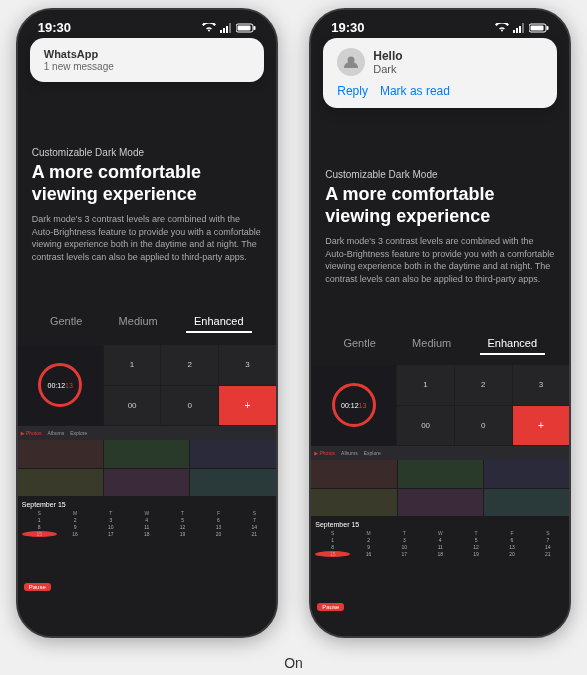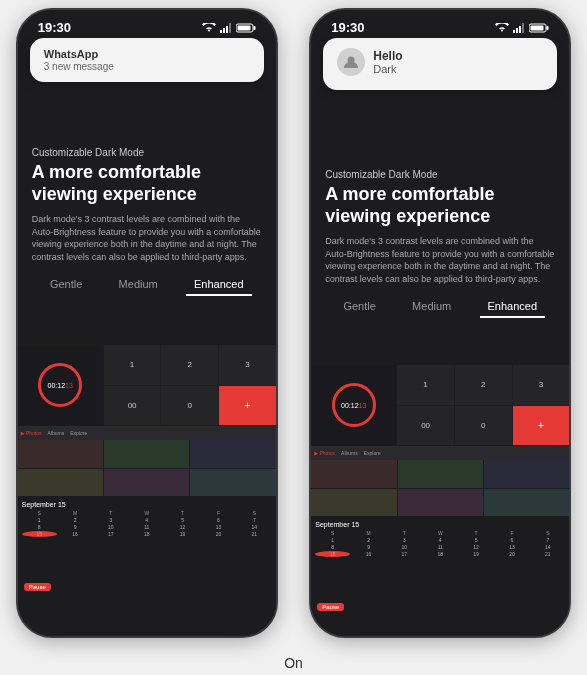--- a/index.html
+++ b/index.html
@@ -186,20 +186,21 @@
       justify-content: space-around;
       background: transparent;
       margin-bottom: 0;
     }
 
     .tab-item {
       font-size: 11px;
       color: #999;
       padding: 4px 8px;
       cursor: pointer;
+      margin-top: 37px;
     }
 
     .tab-item.active {
       color: #fff;
       border-bottom: 2px solid #fff;
     }
 
     
     .bottom-labels {
       display: flex;
@@ -240,21 +241,21 @@
             <svg width="20" height="10" viewBox="0 0 20 10" fill="white">
               <rect x="0" y="1" width="17" height="8" rx="2" stroke="white" stroke-width="1" fill="none"></rect>
               <rect x="17.5" y="3" width="2" height="4" rx="1"></rect>
               <rect x="1.5" y="2.5" width="13" height="5" rx="1" fill="white"></rect>
             </svg>
           </div>
         </div>
 
         <div class="notification-banner whatsapp">
           <span class="notif-app-name">WhatsApp</span>
-          <span class="notif-message">3 new message</span>
+          <span class="notif-message">1 new message</span>
         </div>
 
         <div style="padding: 82px 14px 0 14px;">
           <div class="dark-mode-title">Customizable Dark Mode</div>
           <div class="dark-mode-heading">A more comfortable viewing experience</div>
           <div class="dark-mode-desc">Dark mode's 3 contrast levels are combined with the Auto-Brightness feature to provide you with a comfortable viewing experience both in the daytime and at night. The contrast levels can also be applied to third-party apps.</div>
 
           <div class="tabs-row">
             <div class="tab-item">Gentle</div>
             <div class="tab-item">Medium</div>
@@ -372,20 +373,24 @@
               <svg width="16" height="16" viewBox="0 0 16 16" fill="#888">
                 <circle cx="8" cy="6" r="3.5"></circle>
                 <path d="M1 14c0-4 3-6 7-6s7 2 7 6" fill="#888"></path>
               </svg>
             </div>
             <div class="notif-user-info">
               <span class="notif-username">Hello</span>
               <span class="notif-text">Dark</span>
             </div>
           </div>
+          <div class="notif-actions">
+            <span class="notif-action-btn">Reply</span>
+            <span class="notif-action-btn">Mark as read</span>
+          </div>
         </div>
 
         <div style="padding: 104px 14px 0 14px;">
           <div class="dark-mode-title">Customizable Dark Mode</div>
           <div class="dark-mode-heading">A more comfortable viewing experience</div>
           <div class="dark-mode-desc">Dark mode's 3 contrast levels are combined with the Auto-Brightness feature to provide you with a comfortable viewing experience both in the daytime and at night. The contrast levels can also be applied to third-party apps.</div>
 
           <div class="tabs-row">
             <div class="tab-item">Gentle</div>
             <div class="tab-item">Medium</div>

